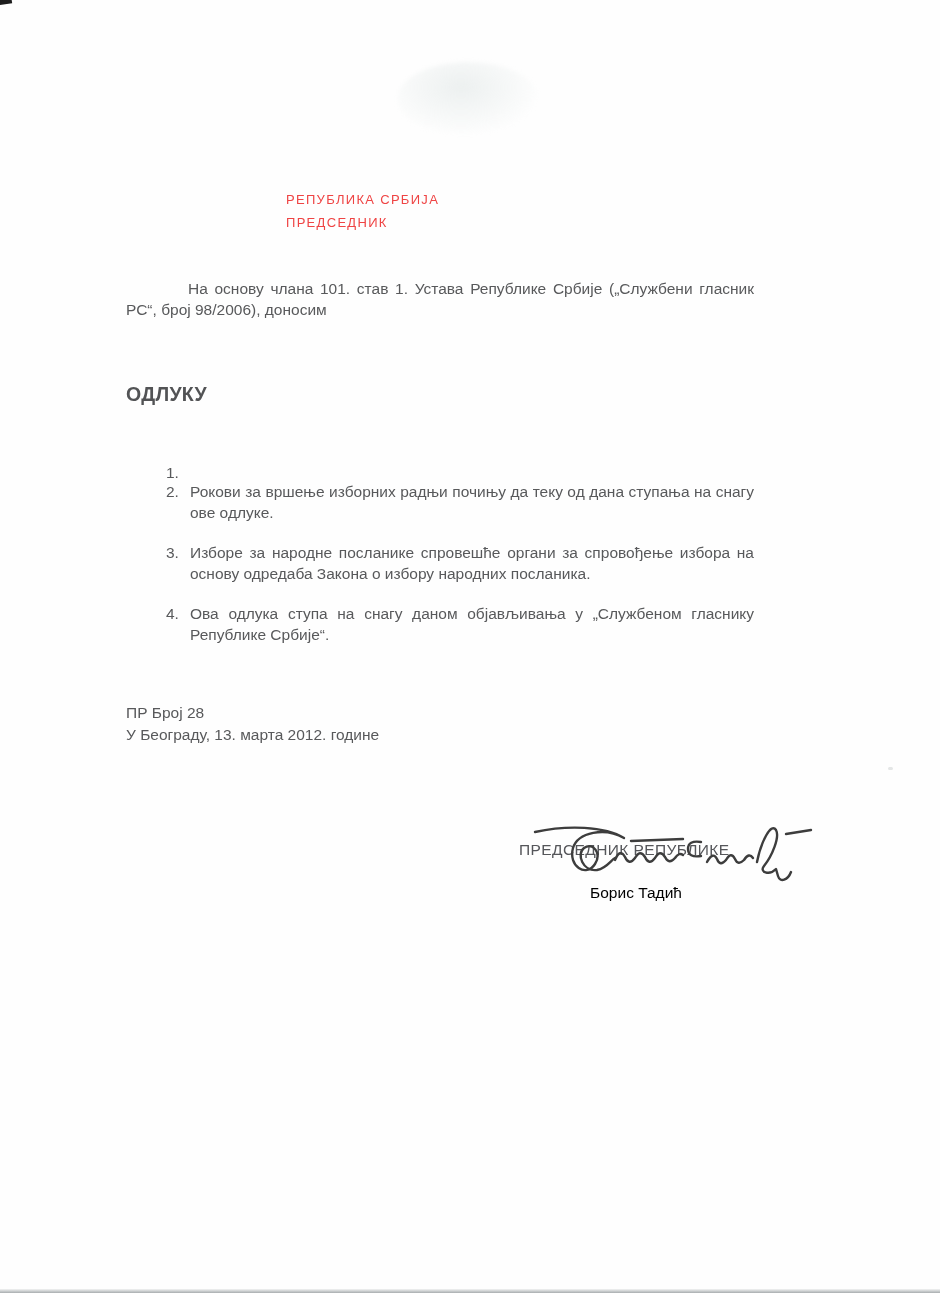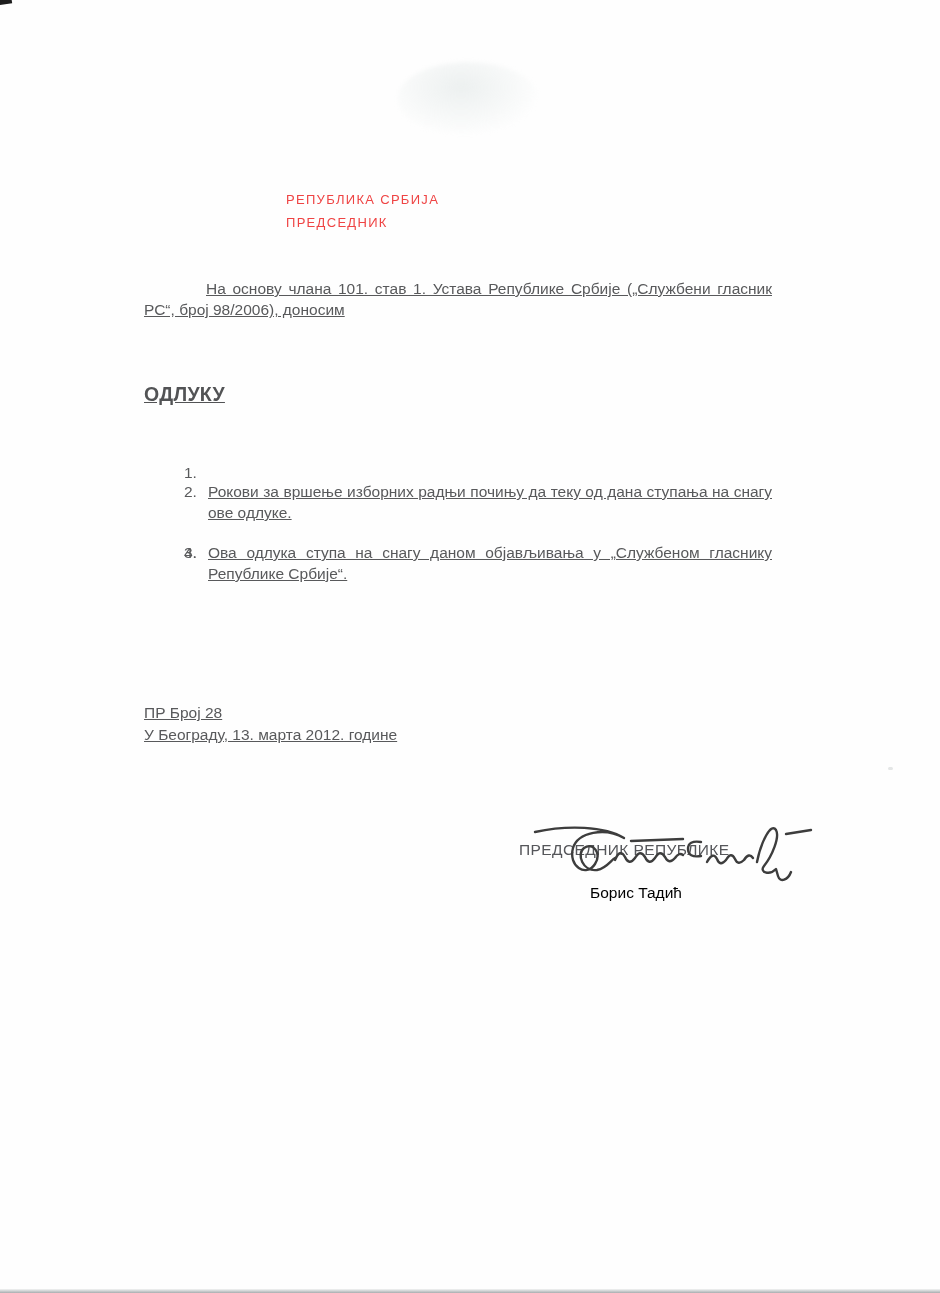--- a/index.html
+++ b/index.html
@@ -36,21 +36,21 @@
   .letterhead {
     position: absolute; left: 286px; top: 152px; width: 340px;
     color: #ef4444;
     font-size: 13px;
     letter-spacing: 1.3px;
     line-height: 23px;
     margin-top: 36px;
   }
 
   
-  .content-col { position: absolute; left: 144px; width: 628px; text-decoration: underline; }
+  .content-col { position: absolute; left: 126px; width: 628px; }
 
   .intro {
     top: 278px;
     font-size: 15.5px;
     line-height: 21px;
     text-align: justify;
     text-indent: 62px;
   }
 
   .decision-title {
@@ -126,20 +126,21 @@
   <div class="content-col items" style="position:absolute;">
     <div class="decree-item">
       <span class="num">1.</span>
     </div>
     <div class="decree-item">
       <span class="num">2.</span>
       <span>Рокови за вршење изборних радњи почињу да теку од дана ступања на снагу ове одлуке.</span>
     </div>
     <div class="decree-item">
       <span class="num">3.</span>
+      <span>Изборе за народне посланике спровешће органи за спровођење избора на основу одредаба Закона о избору народних посланика.</span>
     </div>
     <div class="decree-item">
       <span class="num">4.</span>
       <span>Ова одлука ступа на снагу даном објављивања у „Службеном гласнику Републике Србије“.</span>
     </div>
   </div>
 
   <div class="content-col reference" style="position:absolute;">
     <div>ПР Број 28</div>
     <div>У Београду, 13. марта 2012. године</div>

